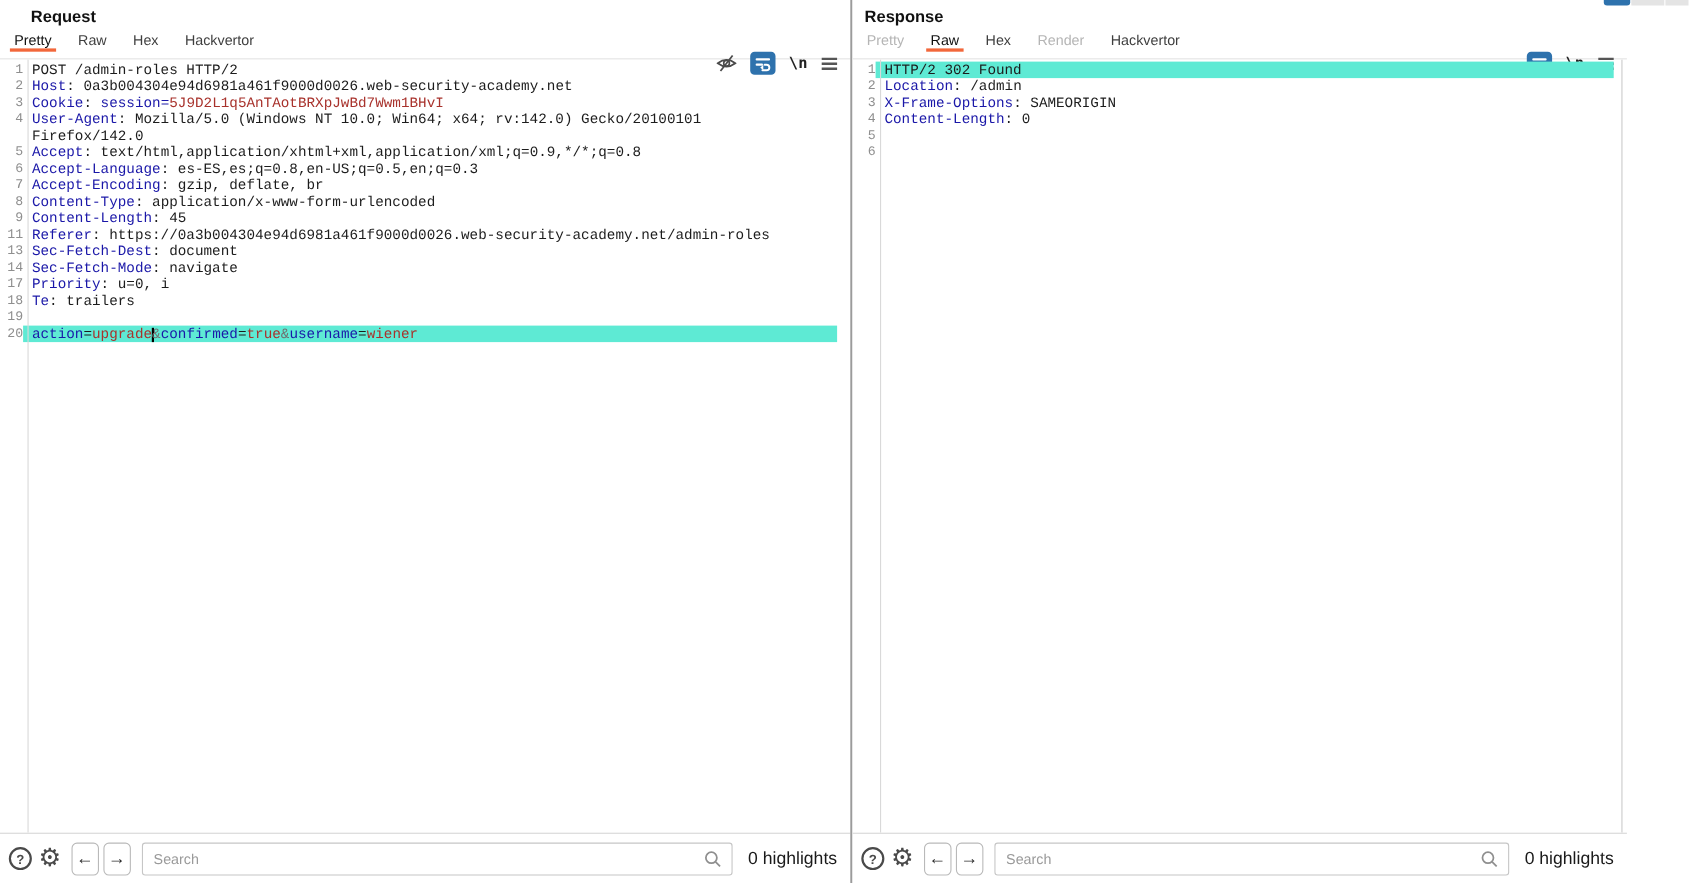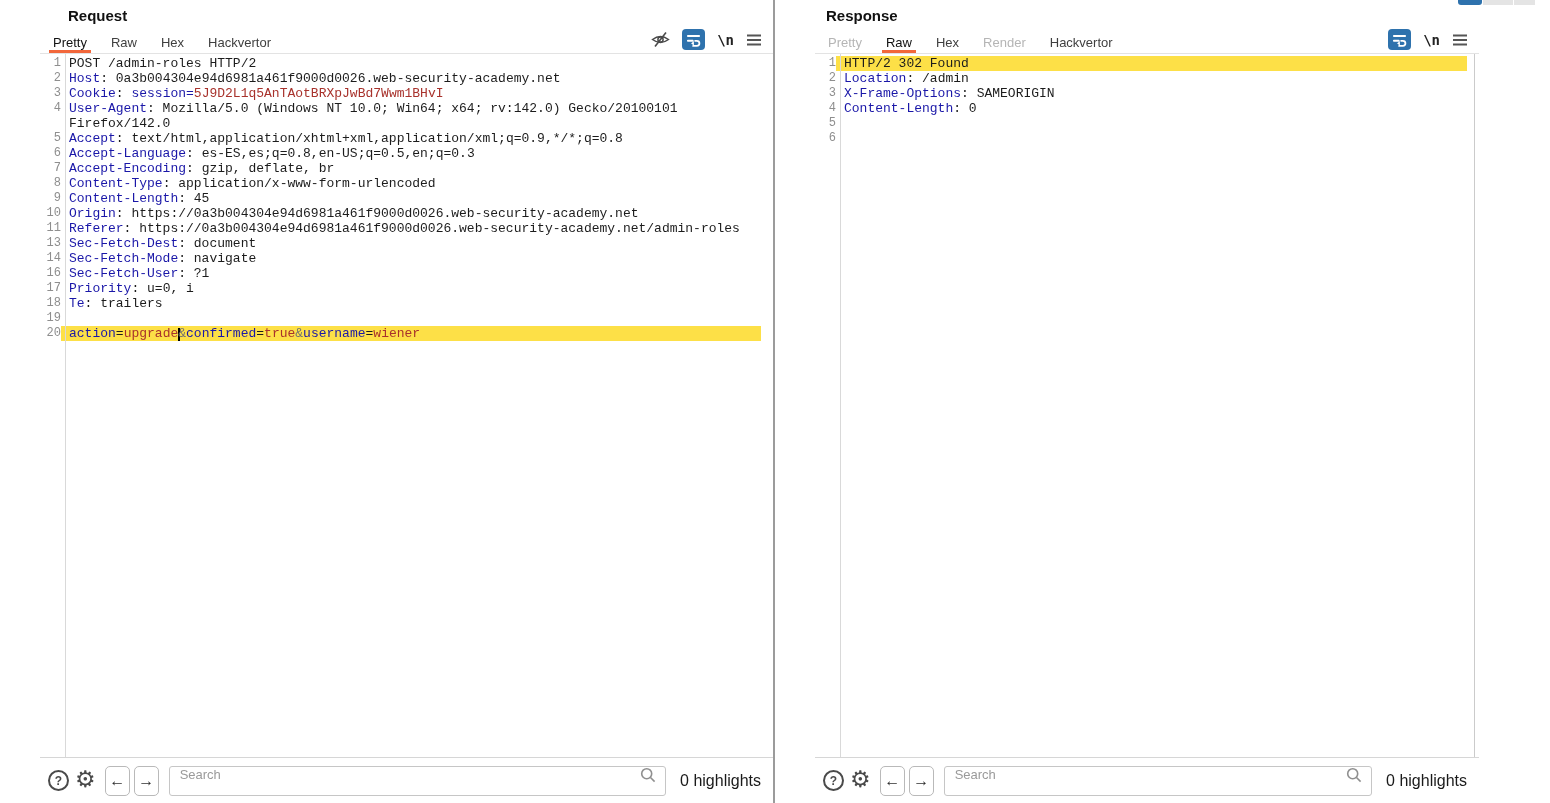--- a/index.html
+++ b/index.html
@@ -1,70 +1,70 @@
 <!DOCTYPE html>
 <html><head>
 <meta charset="utf-8">
 <style>
   * { box-sizing: border-box; margin: 0; padding: 0; }
   html,body { width:1550px; height:803px; overflow:hidden; background:#fff;
               font-family:"Liberation Sans", sans-serif; }
   .app { display:flex; width:1550px; height:803px; position:relative; }
 
-  .panel { display:flex; flex-direction:column; background:#fff;padding-left:40px; }
+  .panel { display:flex; flex-direction:column; background:#fff; }
   .panel.req { width:773px; }
   .panel.resp { width:704px; }
   .vdivider { width:2px; background:#9b9b9b; height:100%; }
 
   
   .phead { height:54px; flex:0 0 54px; }
   .ptitle { font-size:15px; font-weight:bold; color:#111; padding-top:7px; height:26px; }
   .panel.req .ptitle { padding-left:28px; }
   .panel.resp .ptitle { padding-left:11px; }
-  .tabrow { height:28px; display:flex; align-items:flex-end; padding-left:9px;
-            border-bottom:1px solid #e3e3e3; }
+  .tabrow { height:28px; display:flex; align-items:flex-start; padding-left:9px;
+            border-bottom:1px solid #e3e3e3;flex-direction:column; }
   .tab { font-size:13px; color:#3f3f3f; padding:3px 4px 0 4px; margin-right:16px;
          display:flex; align-items:center; border-bottom:3px solid transparent; cursor:default; }
   .tab.selected { color:#111; border-bottom-color:#f2673b; }
   .tab.disabled { color:#b5b5b5; }
   .tb-icons { margin-left:auto; display:flex; align-items:center; gap:12px; padding-right:11px; padding-bottom:3px; }
   .wrapbtn { width:23px; height:21px; background:#2e72ad; border-radius:4px;
              display:flex; align-items:center; justify-content:center; }
   .nl { font-family:"DejaVu Sans Mono", monospace; font-size:14px; font-weight:600; color:#222; }
 
   
   .editor { flex:1; position:relative; padding-top:2px;
             font-family:"Liberation Mono", monospace; font-size:13px; overflow:hidden; }
   .editor::before { content:''; position:absolute; left:25px; top:0; bottom:0; width:1px; background:#d9d9d9; }
   .panel.resp .editor::after { content:''; position:absolute; right:4px; top:0; bottom:0; width:1px; background:#cbcbcb; }
   .row { display:flex; height:15px; line-height:15px; padding-right:12px; }
   .ln { width:21px; flex:0 0 21px; text-align:right; font-size:12px; color:#8e8e8e; }
   .code { flex:1; padding-left:8px; white-space:pre; color:#1c1c1c; }
-  .row.hl .code { background:#fde047; }
+  .row.hl .code { background:#5eead4; }
   .sg-k { color:#1c1c1c; }
   .sg-h { color:#1a17a8; }
   .sg-v { color:#a8322c; }
   .sg-s { color:#707070; }
   .caret { display:inline-block; width:2px; height:13px; background:#000; vertical-align:text-bottom; margin-right:-2px; }
 
   
   .bbar { height:46px; flex:0 0 46px; border-top:1px solid #d6d6d6; display:flex;
           align-items:center; padding:0 12px 0 8px; }
   .helpicon { width:21px; height:21px; border:2px solid #4a4a4a; border-radius:50%;
               display:flex; align-items:center; justify-content:center;
               font-size:12px; font-weight:bold; color:#4a4a4a; flex:0 0 auto; }
   .gearicon { font-size:23px; color:#4a4a4a; line-height:21px; margin-left:6px; flex:0 0 auto;
               transform:translateY(-1px); }
   .navbtn { width:25px; height:30px; border:1px solid #b9b9b9; border-radius:5px; background:#fff;
             display:flex; align-items:center; justify-content:center;
             font-size:16px; color:#2e2e2e; flex:0 0 auto; }
   .navbtn.back { margin-left:9px; }
   .navbtn.fwd { margin-left:4px; }
   .searchwrap { flex:1; height:30px; border:1px solid #c6c6c6; border-radius:3px; background:#fff;
-                display:flex; align-items:flex-start; margin-left:10px; }
+                display:flex; align-items:center; margin-left:10px; }
   .searchwrap input { border:none; outline:none; flex:1; font-family:"Liberation Sans",sans-serif;
                       font-size:13px; color:#333; padding-left:10px; background:transparent; }
   .searchwrap input::placeholder { color:#9a9a9a; }
   .mag { margin-right:9px; flex:0 0 auto; display:flex; }
   .hlcount { font-size:16px; color:#1a1a1a; margin-left:14px; white-space:nowrap; }
 
   
   .topclip { position:absolute; top:0; right:15px; height:5px; display:flex; gap:1px; z-index:5; }
   .topclip .seg-blue { width:24px; height:5px; background:#2e72ad; border-radius:0 0 3px 3px; }
   .topclip .seg-gray { height:5px; background:#e4e4e4; }
@@ -145,38 +145,30 @@
         </div>
         <div class="row">
           <span class="ln">8</span>
           <span class="code"><span class="sg-h">Content-Type</span><span class="sg-k">: application/x-www-form-urlencoded</span></span>
         </div>
         <div class="row">
           <span class="ln">9</span>
           <span class="code"><span class="sg-h">Content-Length</span><span class="sg-k">: 45</span></span>
         </div>
         <div class="row">
-          <span class="ln">10</span>
-          <span class="code"><span class="sg-h">Origin</span><span class="sg-k">: https://0a3b004304e94d6981a461f9000d0026.web-security-academy.net</span></span>
-        </div>
-        <div class="row">
           <span class="ln">11</span>
           <span class="code"><span class="sg-h">Referer</span><span class="sg-k">: https://0a3b004304e94d6981a461f9000d0026.web-security-academy.net/admin-roles</span></span>
         </div>
         <div class="row">
           <span class="ln">13</span>
           <span class="code"><span class="sg-h">Sec-Fetch-Dest</span><span class="sg-k">: document</span></span>
         </div>
         <div class="row">
           <span class="ln">14</span>
           <span class="code"><span class="sg-h">Sec-Fetch-Mode</span><span class="sg-k">: navigate</span></span>
-        </div>
-        <div class="row">
-          <span class="ln">16</span>
-          <span class="code"><span class="sg-h">Sec-Fetch-User</span><span class="sg-k">: ?1</span></span>
         </div>
         <div class="row">
           <span class="ln">17</span>
           <span class="code"><span class="sg-h">Priority</span><span class="sg-k">: u=0, i</span></span>
         </div>
         <div class="row">
           <span class="ln">18</span>
           <span class="code"><span class="sg-h">Te</span><span class="sg-k">: trailers</span></span>
         </div>
         <div class="row">

